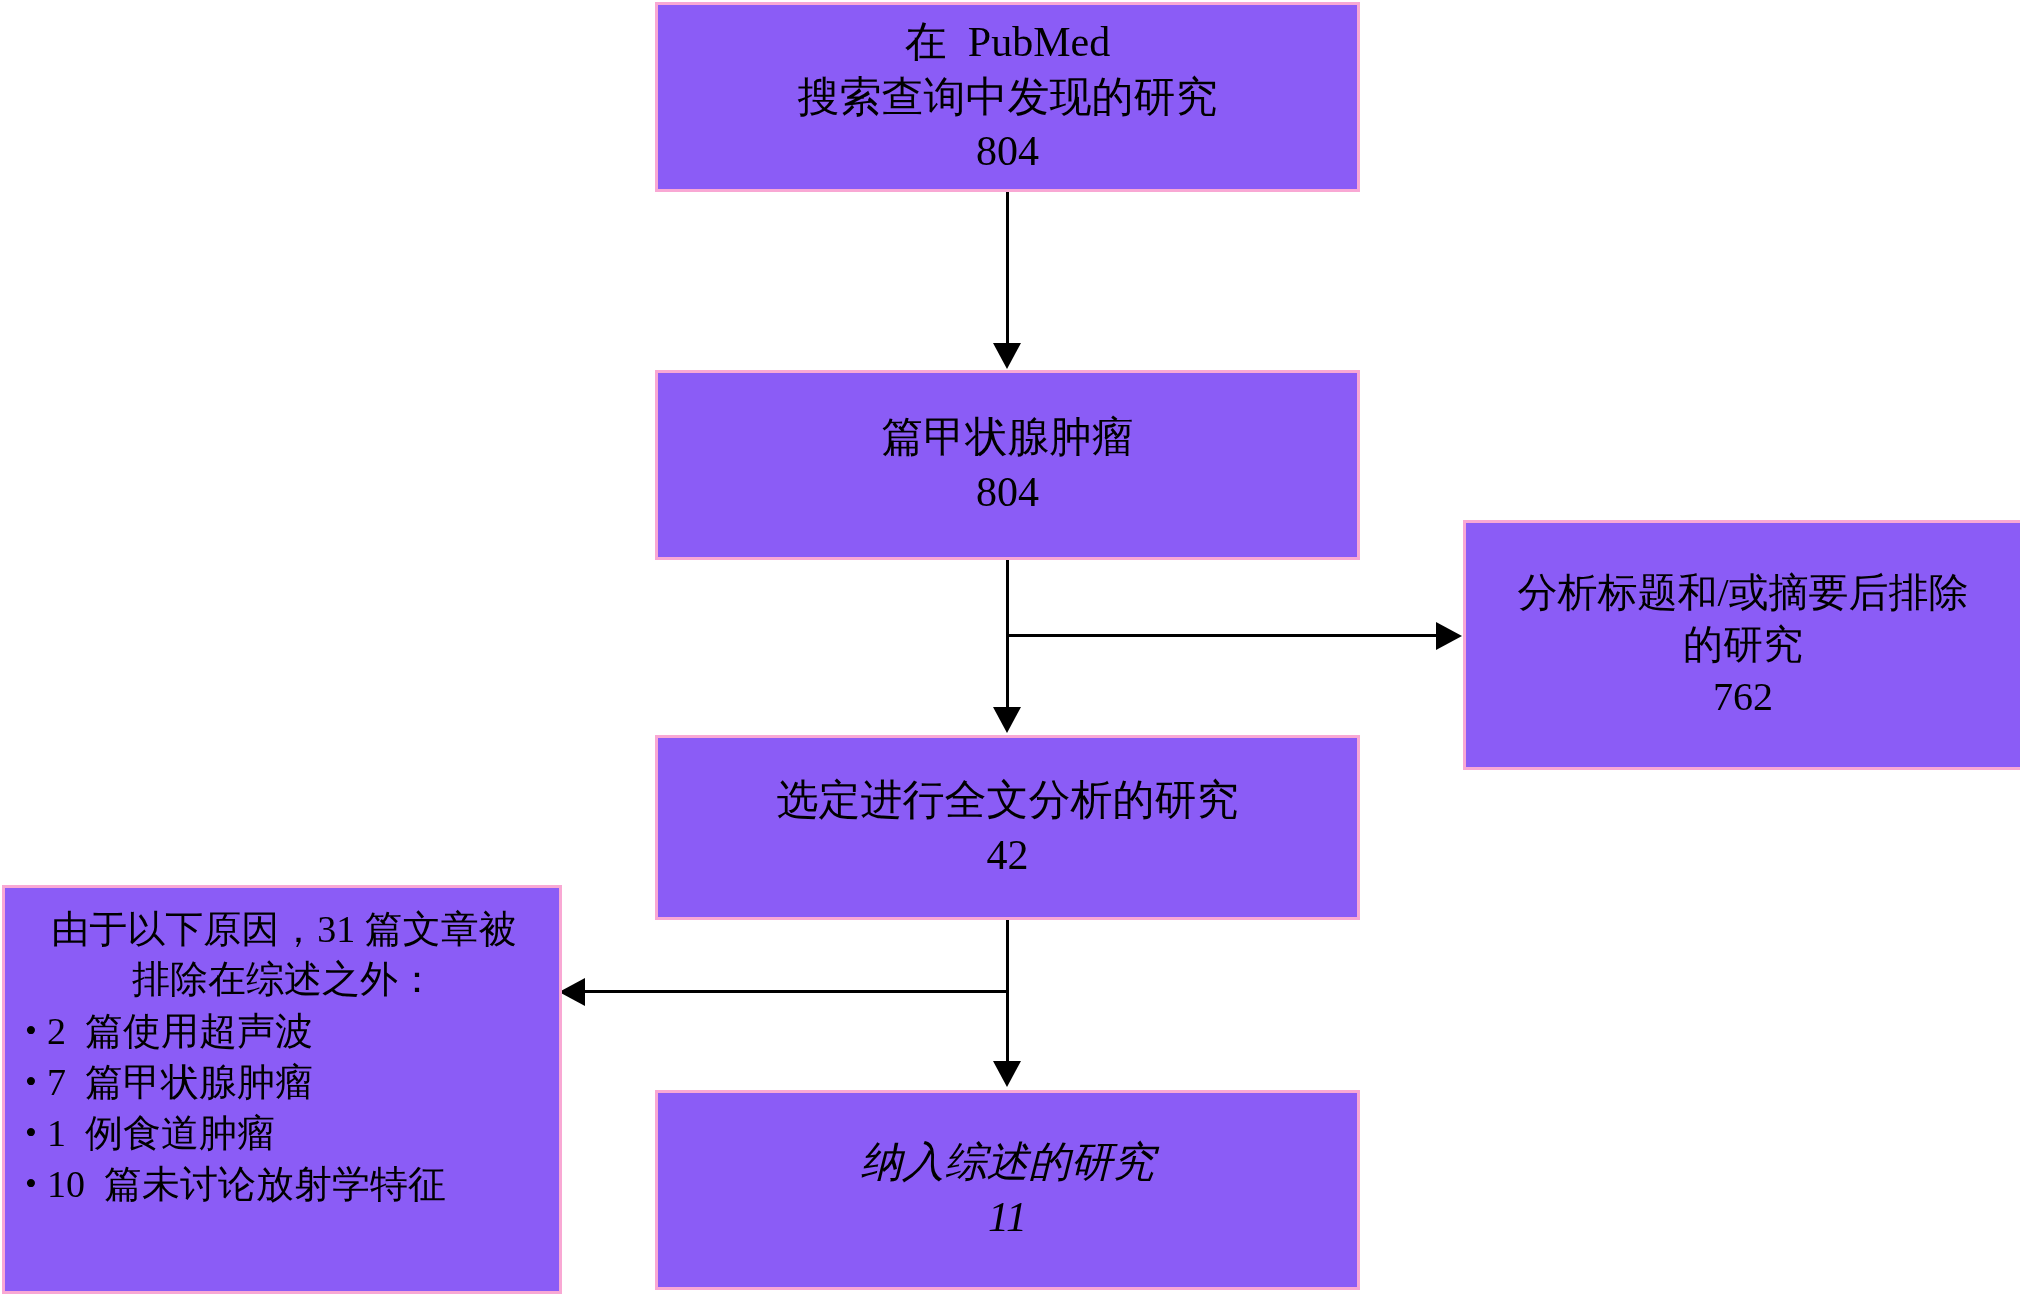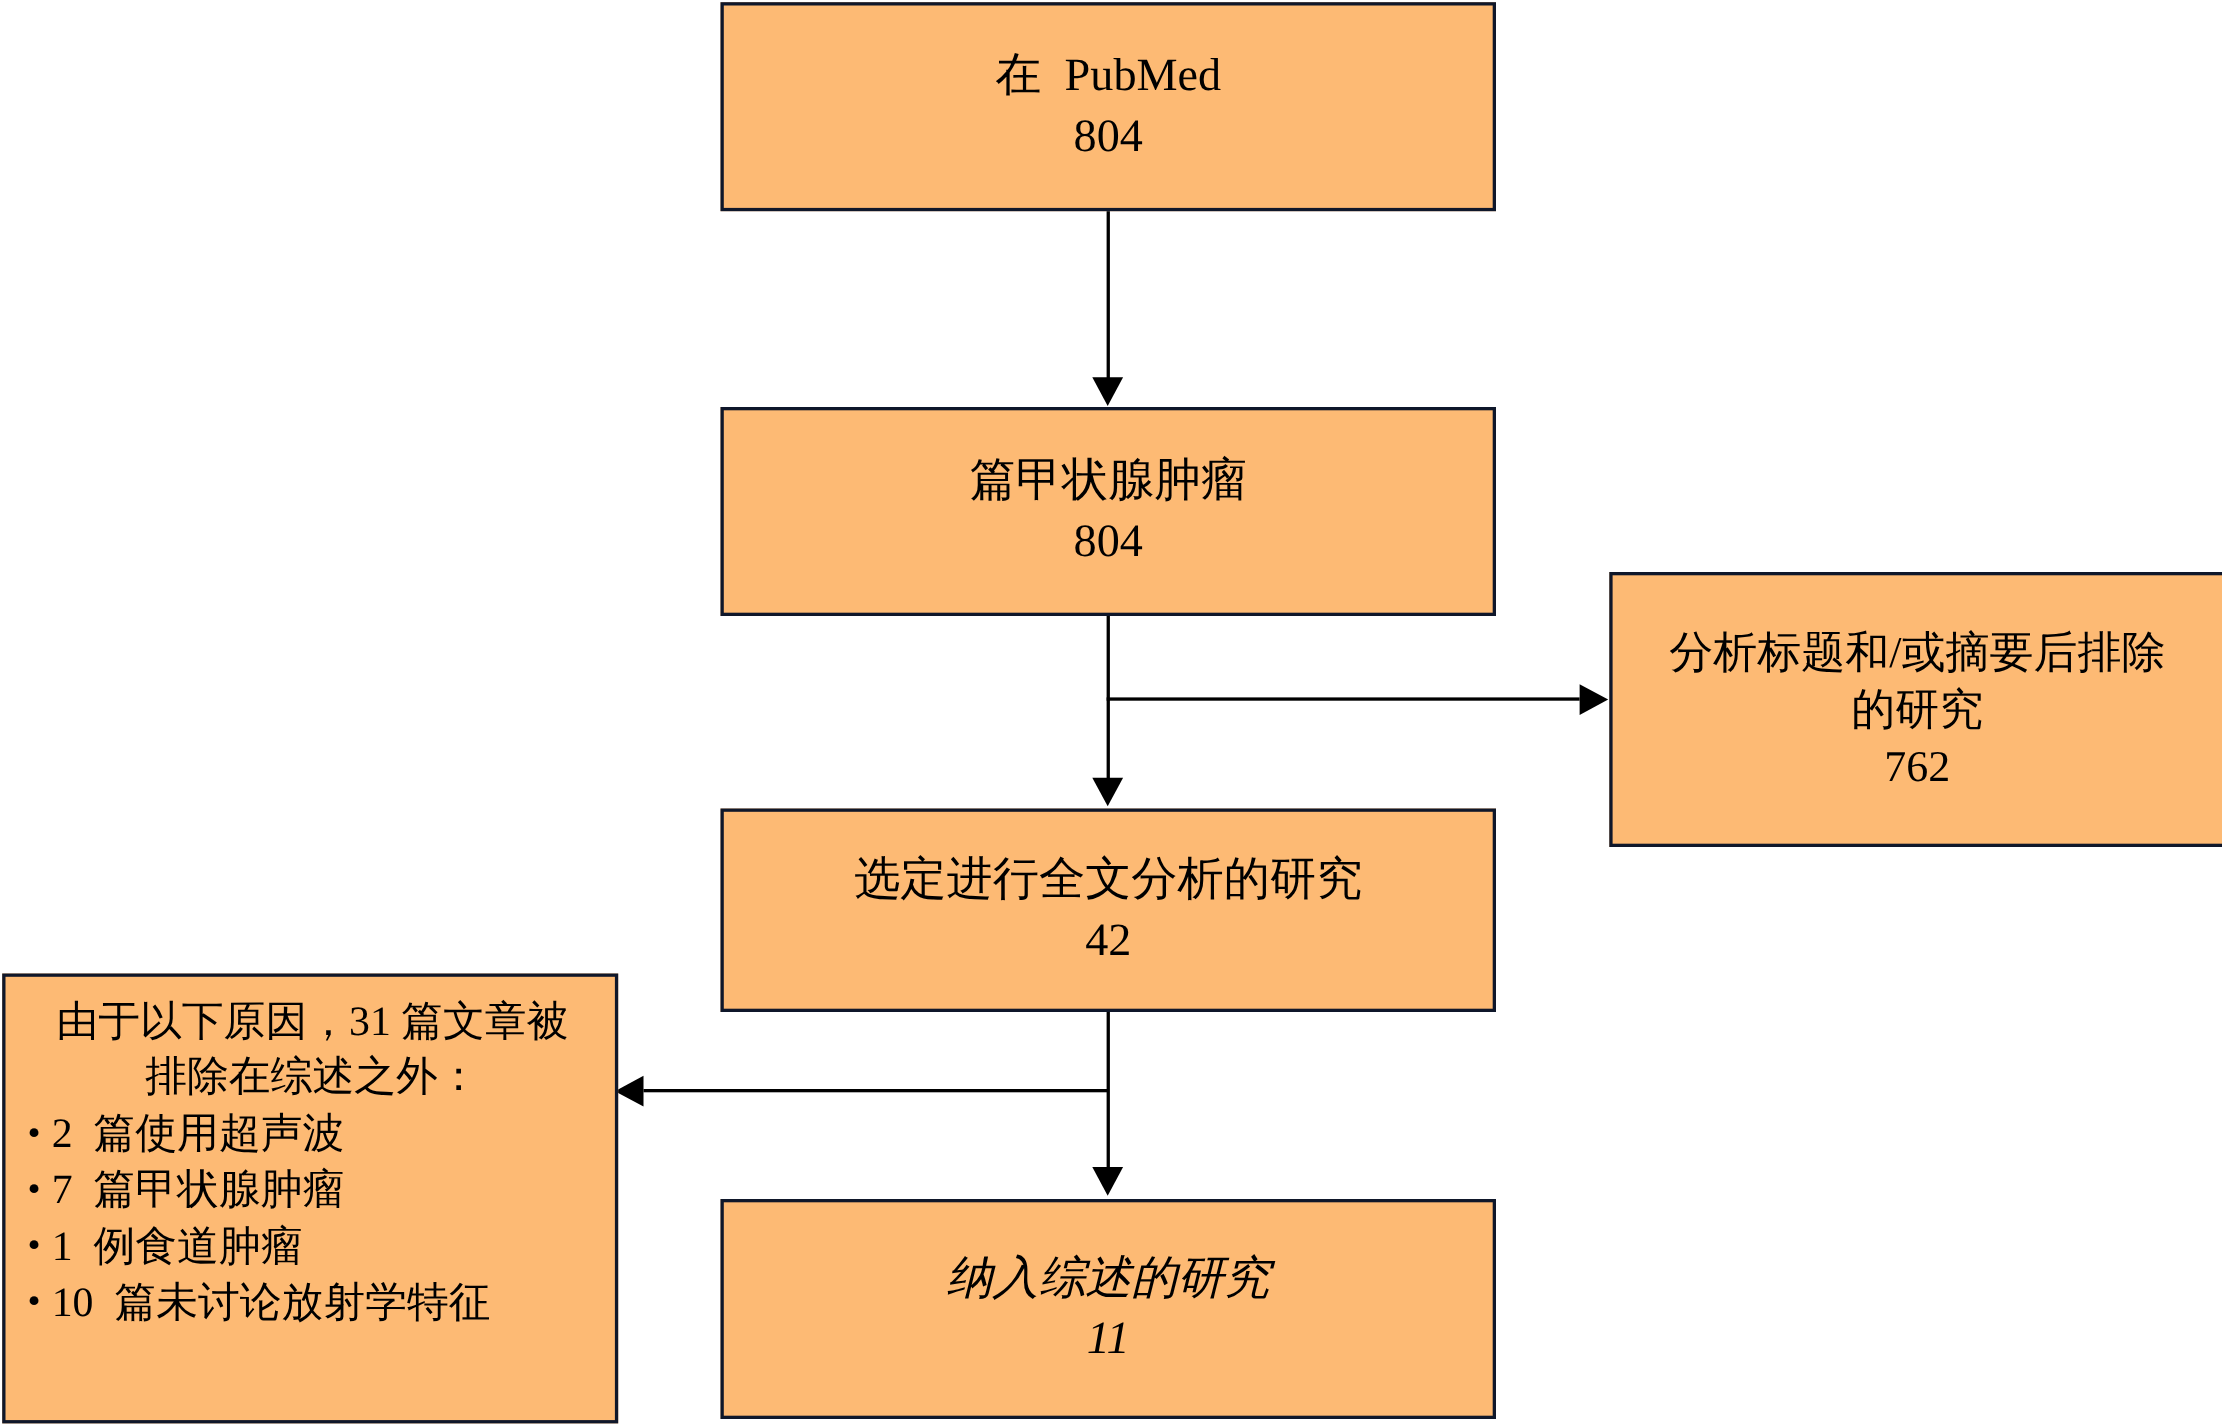--- a/index.html
+++ b/index.html
@@ -12,22 +12,22 @@
     width: 2020px;
     height: 1296px;
     background: #ffffff;
     font-family: "Liberation Serif", "DejaVu Serif", serif;
     color: #000000;
     overflow: hidden;
   }
   .box {
     position: absolute;
     box-sizing: border-box;
-    border: 3px solid #0f172a;
-    background: #fdba74;
+    border: 3px solid #f9a8d4;
+    background: #8b5cf6;
     display: flex;
     flex-direction: column;
     align-items: center;
     justify-content: center;
     text-align: center;
     line-height: 1.30;
   }
   .box .line {
     display: block;
     white-space: pre;
@@ -105,20 +105,21 @@
     border-right: 26px solid #000000;
   }
 </style>
 </head>
 <body>
 
 <div id="canvas">
 
   <div class="box" id="node-identification">
     <span class="line">在  PubMed</span>
+    <span class="line">搜索查询中发现的研究</span>
     <span class="line">804</span>
   </div>
 
   <div class="vline" style="left:1006px; top:192px; height:152px;"></div>
   <div class="arrow-down" style="left:993px; top:343px;"></div>
 
   <div class="box" id="node-screened">
     <span class="line">篇甲状腺肿瘤</span>
     <span class="line">804</span>
   </div>

